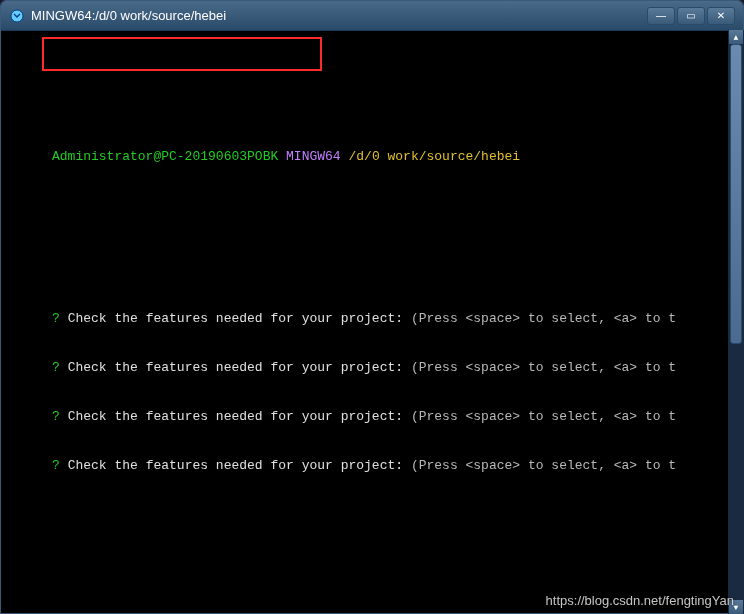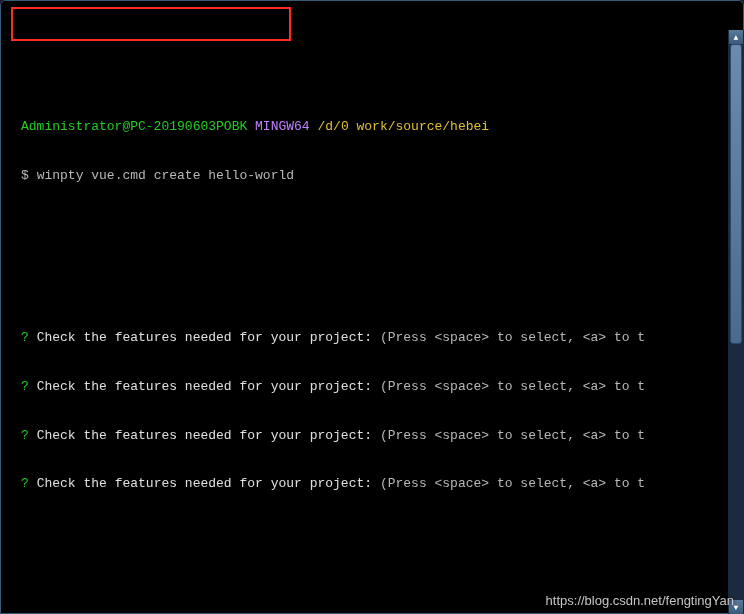--- a/index.html
+++ b/index.html
@@ -50,20 +50,21 @@
   }
   .terminal {
     background: #000;
     color: #ccc;
     padding: 4px 20px;
     height: calc(100% - 30px);
     line-height: 1.25;
     position: relative;
     white-space: pre;
     overflow: hidden;
+    margin-left: 31px;
   }
   .highlight-box {
     position: absolute;
     left: 10px;
     top: 6px;
     width: 280px;
     height: 34px;
     border: 2px solid #ff2a2a;
     pointer-events: none;
   }
@@ -107,27 +108,40 @@
     font-size: 8px; color:#fff;
   }
   .scrollbar-btn.up { top: 0; }
   .scrollbar-btn.down { bottom: 0; }
 </style>
 </head>
 <body>
 
 <div class="window">
 
+  <div class="titlebar">
+    <span class="icon">
+      <svg width="14" height="14" viewBox="0 0 14 14">
+          <circle cx="7" cy="7" r="6" fill="#6cf" stroke="#048" stroke-width="1"></circle>
+          <path d="M4 5 L7 8 L10 5" stroke="#048" stroke-width="1.5" fill="none"></path>
+        </svg>
+    </span>
+    <span>MINGW64:/d/0 work/source/hebei</span>
+    <div class="controls">
+      <div class="ctrl">—</div>
+      <div class="ctrl">▭</div>
+      <div class="ctrl">✕</div>
+    </div>
+  </div>
 
   <div class="terminal">
     <div class="highlight-box"></div>
 
     <div class="line">&nbsp;</div>
     <div class="line"><span class="green">Administrator@PC-20190603POBK</span> <span class="purple">MINGW64</span> <span class="yellow">/d/0 work/source/hebei</span></div>
-    <div class="line"><span class="grey">$</span> <span class="grey">winpty vue.cmd create hello-world</span></div>
     <div class="line">&nbsp;</div>
     <div class="line">&nbsp;</div>
 
     <div class="line"><span class="green">?</span> <span class="white">Check the features needed for your project:</span> <span class="grey">(Press &lt;space&gt; to select, &lt;a&gt; to t</span></div>
     <div class="line"><span class="green">?</span> <span class="white">Check the features needed for your project:</span> <span class="grey">(Press &lt;space&gt; to select, &lt;a&gt; to t</span></div>
     <div class="line"><span class="green">?</span> <span class="white">Check the features needed for your project:</span> <span class="grey">(Press &lt;space&gt; to select, &lt;a&gt; to t</span></div>
     <div class="line"><span class="green">?</span> <span class="white">Check the features needed for your project:</span> <span class="grey">(Press &lt;space&gt; to select, &lt;a&gt; to t</span></div>
     
     
 

